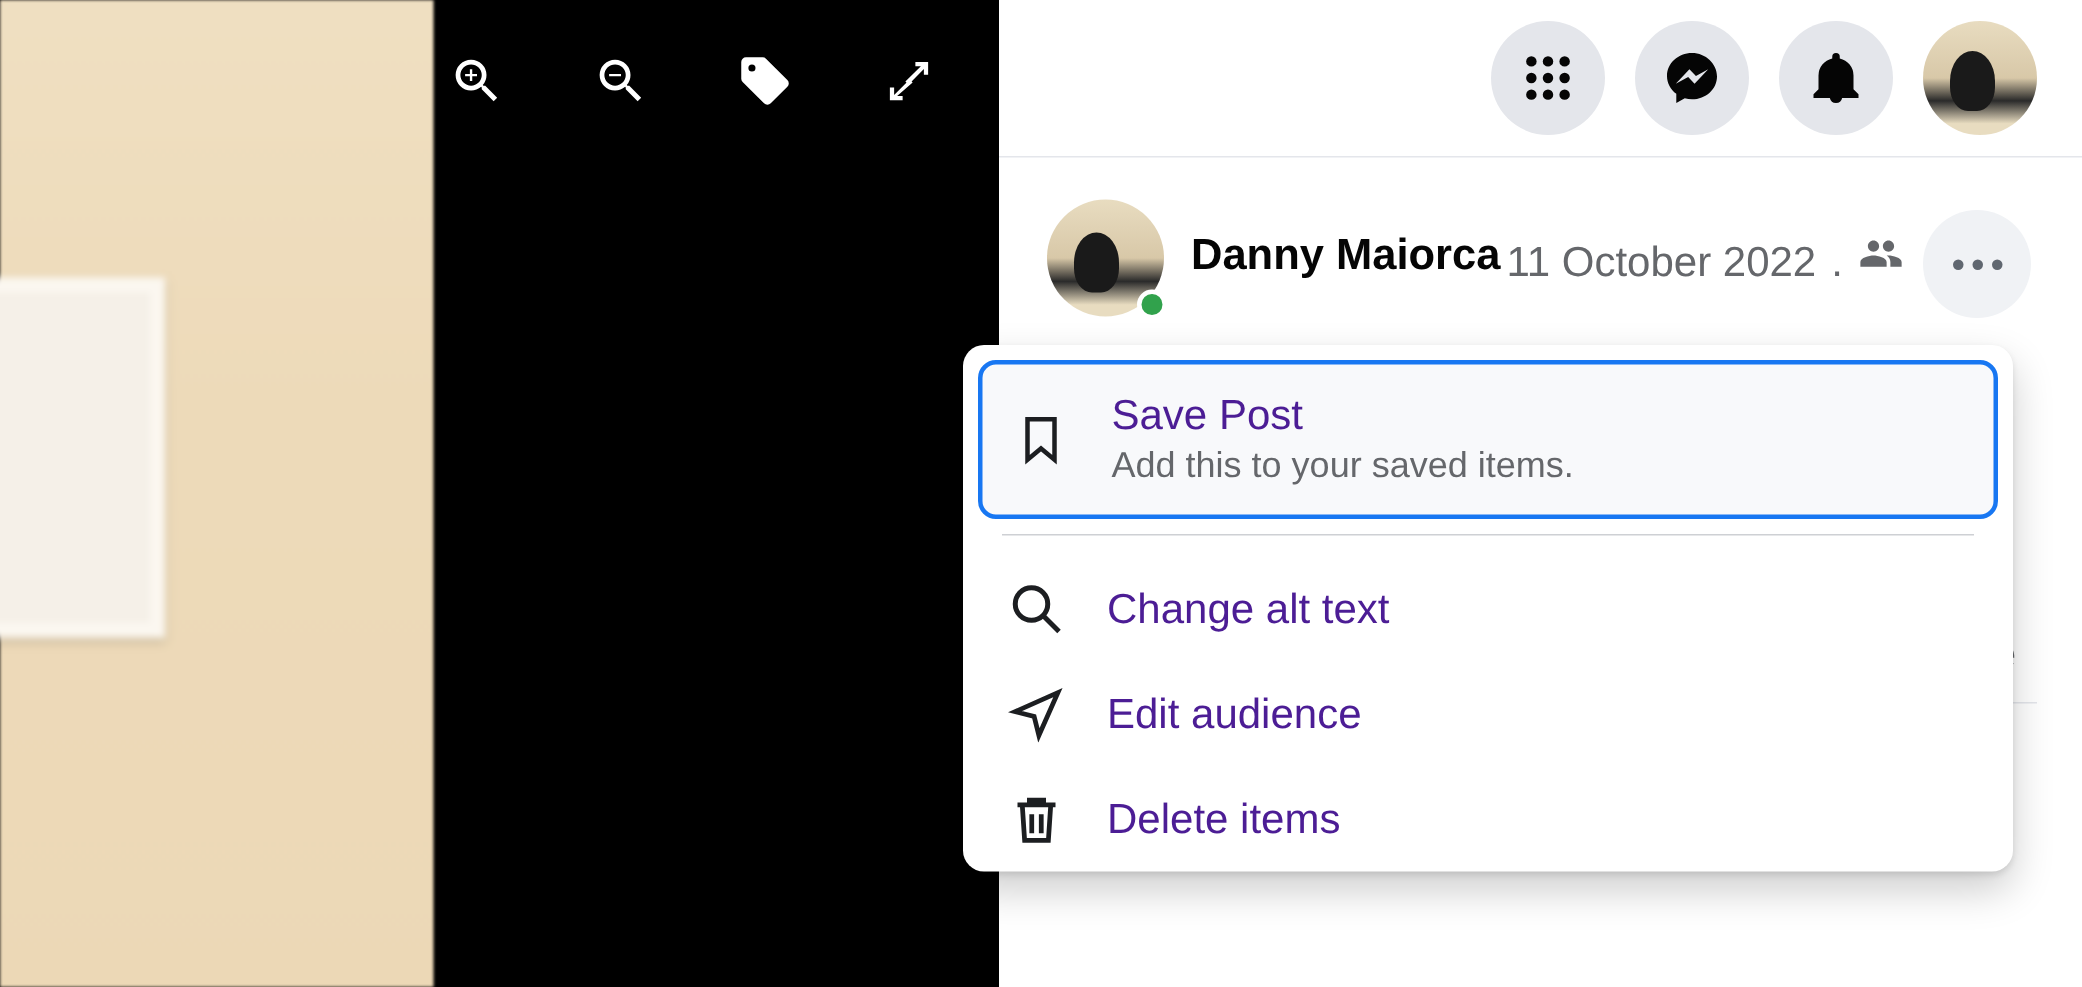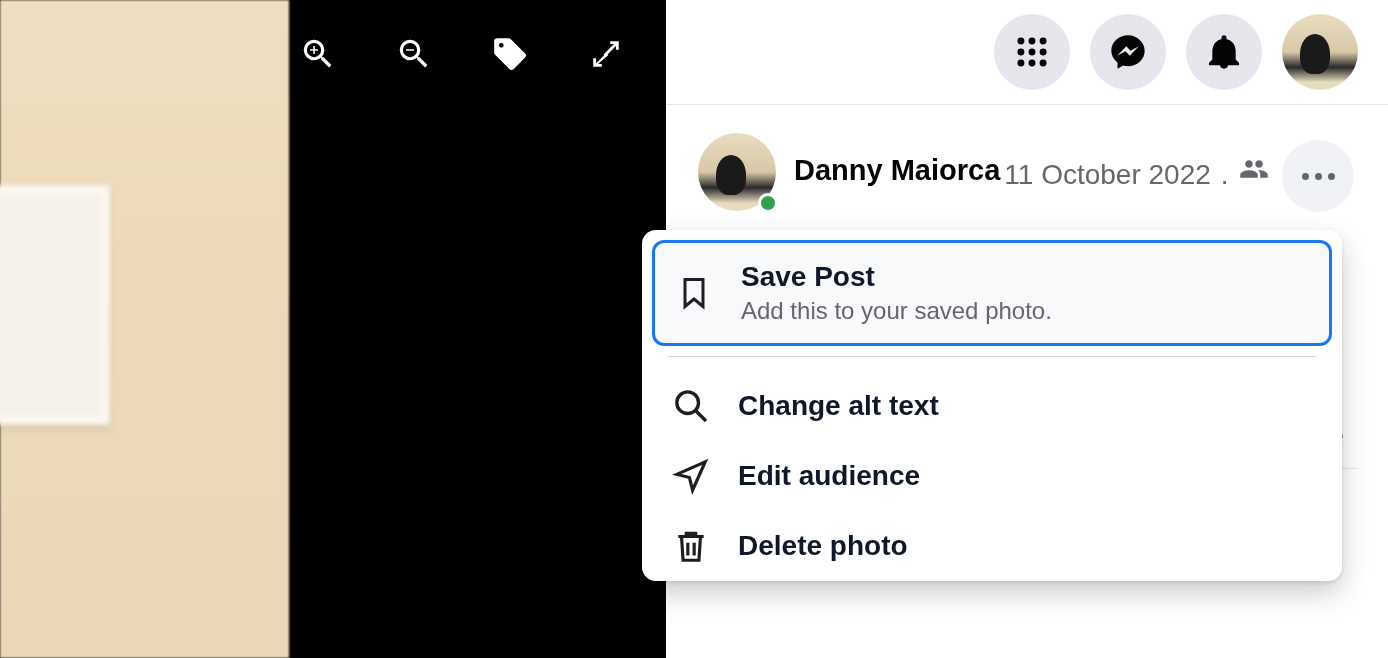--- a/index.html
+++ b/index.html
@@ -183,22 +183,22 @@
   }
   .menu-item .micon {
     width: 42px; height: 42px;
     display: flex; align-items: center; justify-content: center;
     flex-shrink: 0;
   }
   .menu-item .micon svg { stroke: #1c1e21; }
   .menu-text { display:flex; flex-direction:column; gap:4px; }
   .menu-title {
     font-size: 28px;
-    font-weight: 700;
-    color: #0f172a;
+    font-weight: 400;
+    color: #4c1d95;
   }
   .menu-sub {
     font-size: 24px;
     color: #65676b;
     font-weight: 400;
   }
   .menu-divider {
     height: 1px;
     background: #ced0d4;
     margin: 10px 16px 14px 16px;
@@ -308,21 +308,21 @@
 
 <div class="dropdown">
   <div class="menu-item highlight">
     <div class="micon">
       <svg width="36" height="42" viewBox="0 0 24 24" fill="none" stroke-width="2">
           <path d="M6 3h12v18l-6-5-6 5V3z"></path>
         </svg>
     </div>
     <div class="menu-text">
       <span class="menu-title">Save Post</span>
-      <span class="menu-sub">Add this to your saved photo.</span>
+      <span class="menu-sub">Add this to your saved items.</span>
     </div>
   </div>
 
   <div class="menu-divider"></div>
 
 
   <div class="menu-item">
     <div class="micon">
       <svg width="40" height="40" viewBox="0 0 24 24" fill="none" stroke-width="2">
           <circle cx="10" cy="10" r="6.5"></circle>
@@ -345,16 +345,16 @@
     </div>
   </div>
 
   <div class="menu-item">
     <div class="micon">
       <svg width="38" height="40" viewBox="0 0 24 24" fill="none" stroke-width="2">
           <path d="M4 6h16M9 6V4h6v2M6 6l1 15h10l1-15M10 10v8M14 10v8"></path>
         </svg>
     </div>
     <div class="menu-text">
-      <span class="menu-title">Delete photo</span>
+      <span class="menu-title">Delete items</span>
     </div>
   </div>
 </div>
 
 </body></html>

